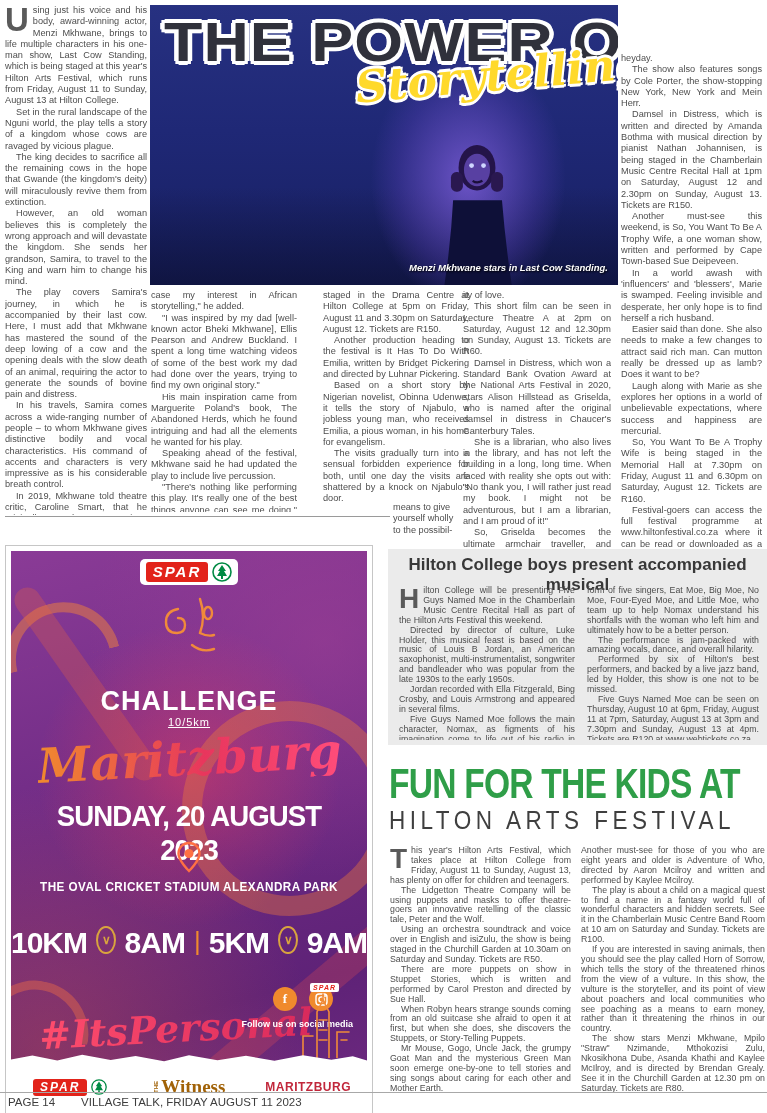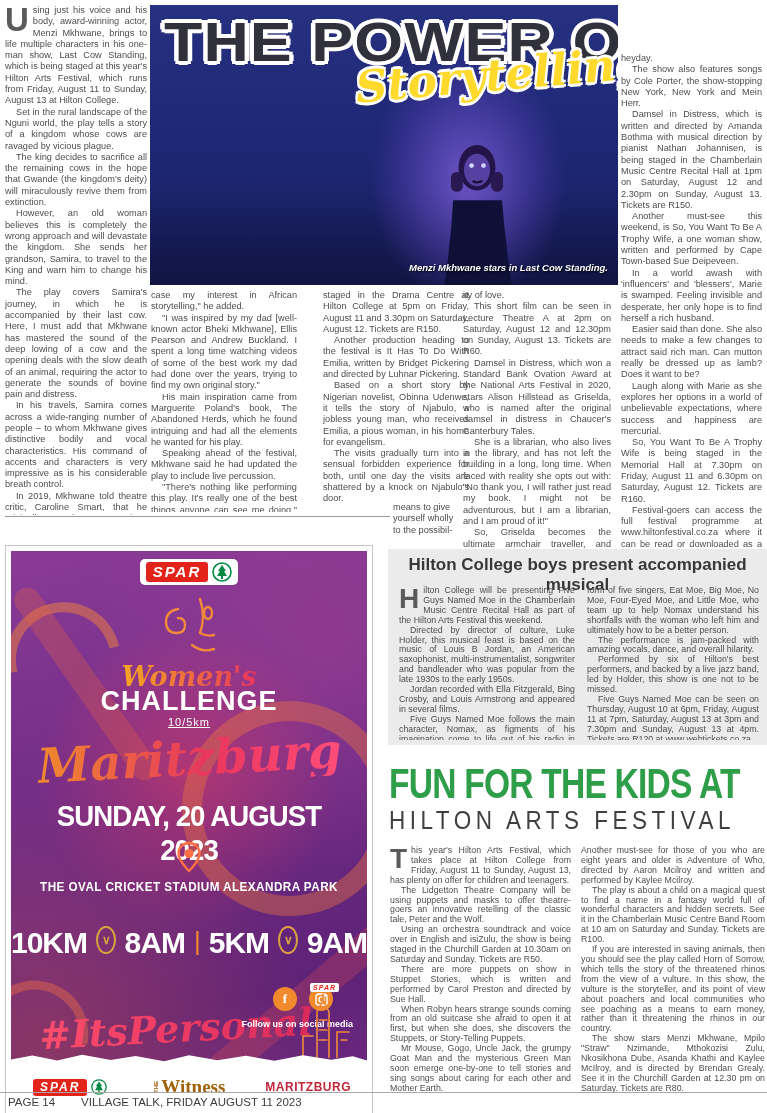--- a/index.html
+++ b/index.html
@@ -171,21 +171,20 @@
       <svg class="deco" style="left:145px;top:42px;" width="72" height="68" viewBox="0 0 72 68">
         <g fill="none" stroke="#f08a3a" stroke-width="2.4" stroke-linecap="round">
           <path d="M22 16 q-12 2 -12 13 q0 11 11 11 q8 0 8 -8 q0 -7 -7 -7"></path>
           <path d="M44 6 q6 18 0 34"></path>
           <path d="M44 40 q8 4 14 2"></path>
           <ellipse cx="52" cy="20" rx="4" ry="6"></ellipse>
           <path d="M36 52 q10 8 22 4"></path>
         </g>
       </svg>
 
-      <div class="adcenter" style="top:110px;"><span class="wscript">Women's</span></div>
       <div class="adcenter wcaps" style="top:137px;">CHALLENGE</div>
       <div class="adcenter wdist" style="top:165px;text-decoration:underline;">10/5km</div>
       <div class="adcenter" style="top:182px;"><span class="city" style="display:inline-block;">Maritzburg</span></div>
       <div class="adcenter addate" style="top:248px;">SUNDAY, 20 AUGUST 2023</div>
 
       <div class="adcenter" style="top:290px;">
         <svg width="26" height="32" viewBox="0 0 26 32">
           <path d="M13 2 C7 2 2.5 6.5 2.5 12.5 C2.5 20 13 30 13 30 C13 30 23.5 20 23.5 12.5 C23.5 6.5 19 2 13 2 Z" fill="none" stroke="#ff7043" stroke-width="2.4"></path>
           <circle cx="13" cy="12.5" r="4.5" fill="#ff7043"></circle>
         </svg>

